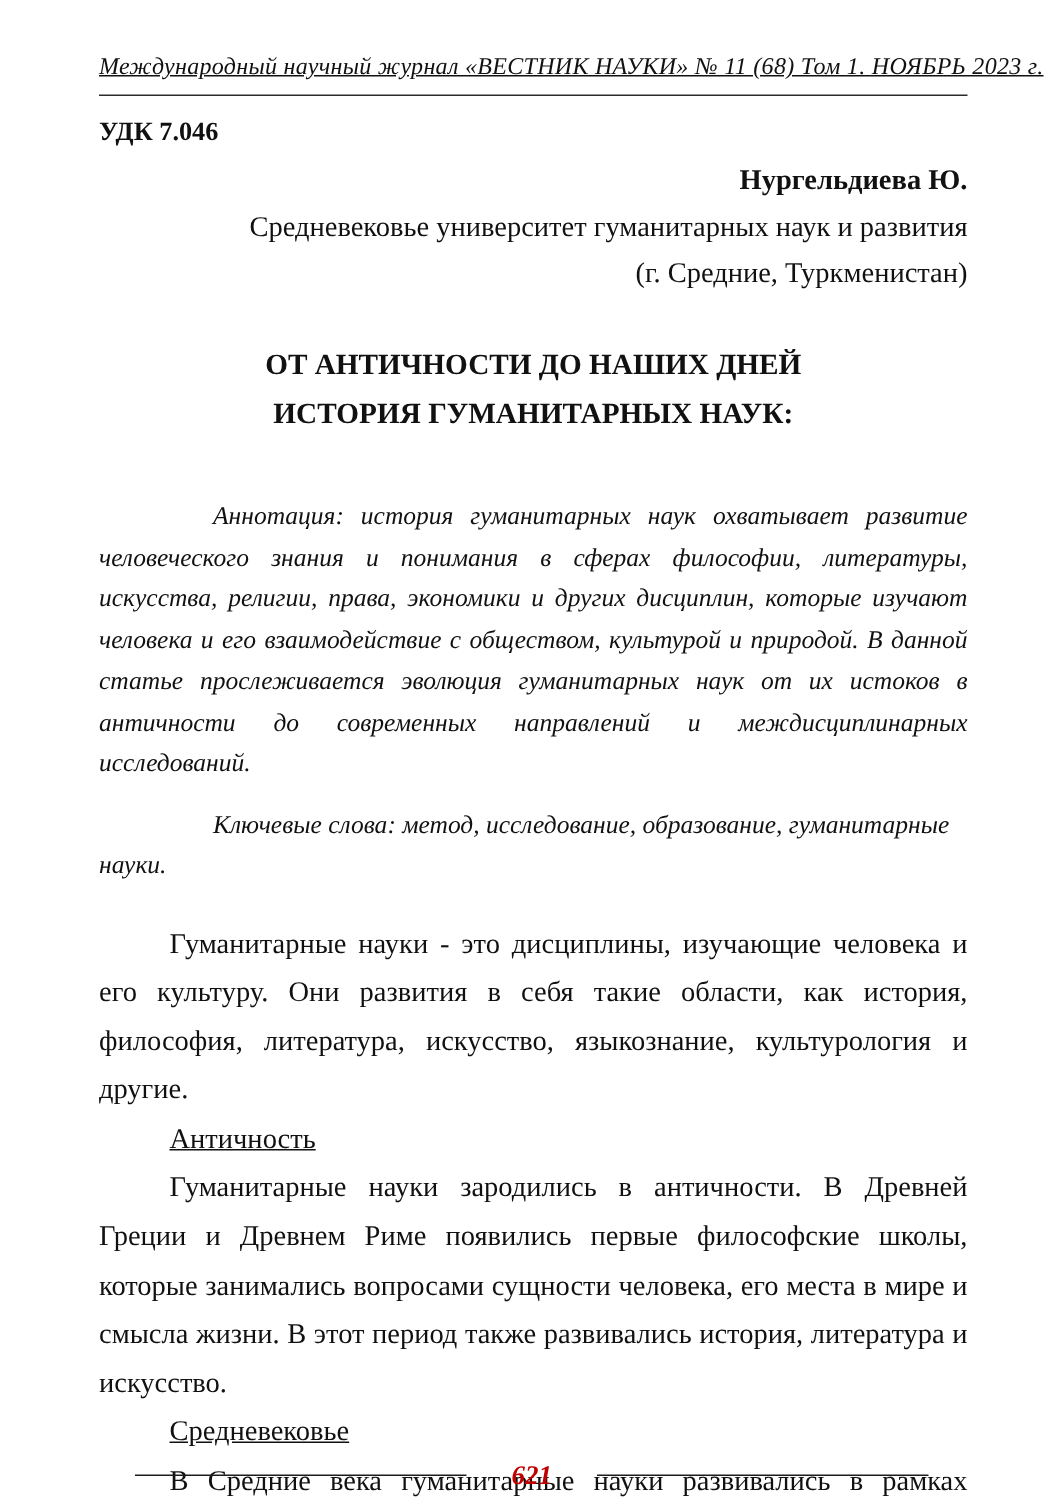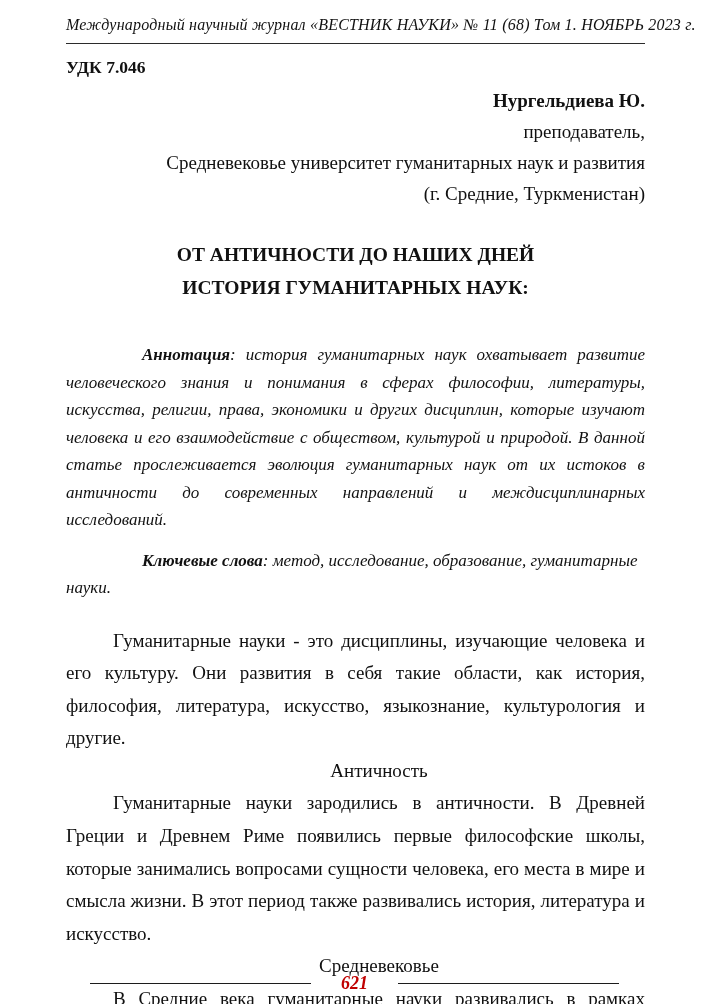--- a/index.html
+++ b/index.html
@@ -14,26 +14,27 @@
     background: #ffffff;
     font-family: "Liberation Serif", "DejaVu Serif", serif;
     color: #111111;
     overflow: hidden;
     box-sizing: border-box;
   }
   .content {
     padding: 0 64px 0 66px;
   }
   .running-header {
-    padding-top: 16px;
+    padding-top: 36px;
     text-align: center;
     font-style: italic;
     font-size: 16px;
     letter-spacing: 0.2px;
     white-space: nowrap;
+    text-decoration: underline;
   }
   .header-rule {
     margin-top: 9px;
     border: 0;
     border-top: 1.4px solid #2b2b2b;
     height: 0;
   }
   .udc {
     margin-top: 13px;
     font-weight: 700;
@@ -61,42 +62,43 @@
     margin-top: 37px;
     font-style: italic;
     font-size: 17px;
     line-height: 27.5px;
     text-align: justify;
     text-indent: 76px;
     margin-bottom: 0;
   }
   .abstract .label,
   .keywords .label {
-    font-weight: 700;
+    font-weight: 400;
   }
   .keywords {
     margin-top: 13px;
     font-style: italic;
     font-size: 17px;
     line-height: 27.5px;
     text-indent: 76px;
     margin-bottom: 0;
   }
   .body-text {
     margin-top: 23px;
     font-size: 19px;
   }
   .body-text p {
     margin: 0;
     line-height: 32.6px;
     text-align: justify;
     text-indent: 47px;
   }
   .body-text p.heading {
-    text-align: center;
+    text-align: left;
+    text-decoration: underline;
   }
   .footer {
     position: absolute;
     left: 0;
     right: 0;
     bottom: 12px;
     display: flex;
     align-items: center;
     justify-content: center;
     gap: 30px;
@@ -120,21 +122,20 @@
   <div class="content">
 
     <div class="running-header">Международный научный журнал «ВЕСТНИК НАУКИ» № 11 (68) Том 1. НОЯБРЬ 2023 г.</div>
 
     <hr class="header-rule">
 
     <div class="udc">УДК 7.046</div>
 
     <div class="byline">
       <div class="author">Нургельдиева Ю.</div>
-      <div>преподаватель,</div>
       <div>Средневековье университет гуманитарных наук и развития</div>
       <div>(г. Средние, Туркменистан)</div>
     </div>
 
     <div class="title">
       <div>ОТ АНТИЧНОСТИ ДО НАШИХ ДНЕЙ</div>
       <div>ИСТОРИЯ ГУМАНИТАРНЫХ НАУК:</div>
     </div>
 
     <p class="abstract"><span class="label">Аннотация</span><span>: история гуманитарных наук охватывает развитие человеческого знания и понимания в сферах философии, литературы, искусства, религии, права, экономики и других дисциплин, которые изучают человека и его взаимодействие с обществом, культурой и природой. В данной статье прослеживается эволюция гуманитарных наук от их истоков в античности до современных направлений и междисциплинарных исследований.</span></p>

